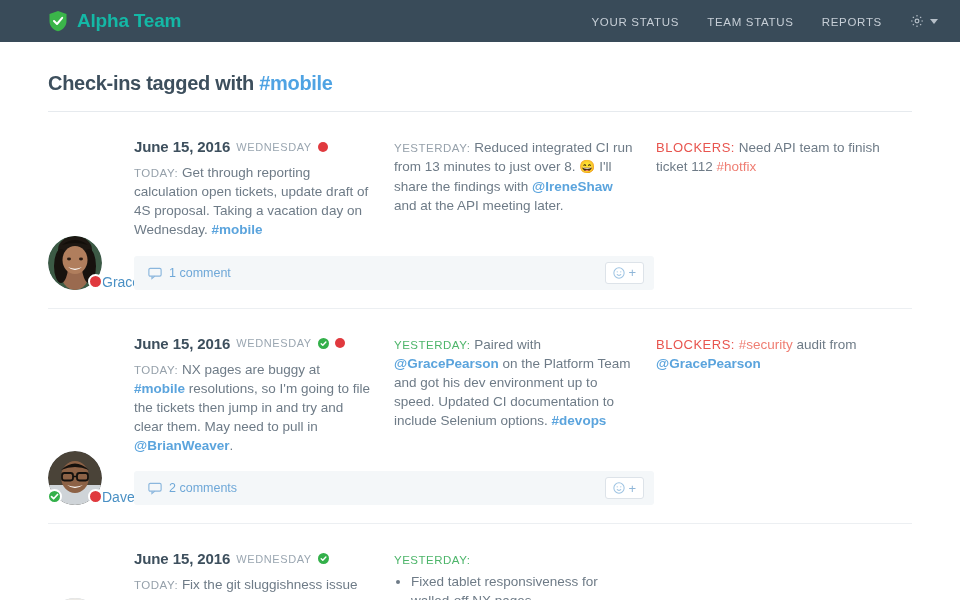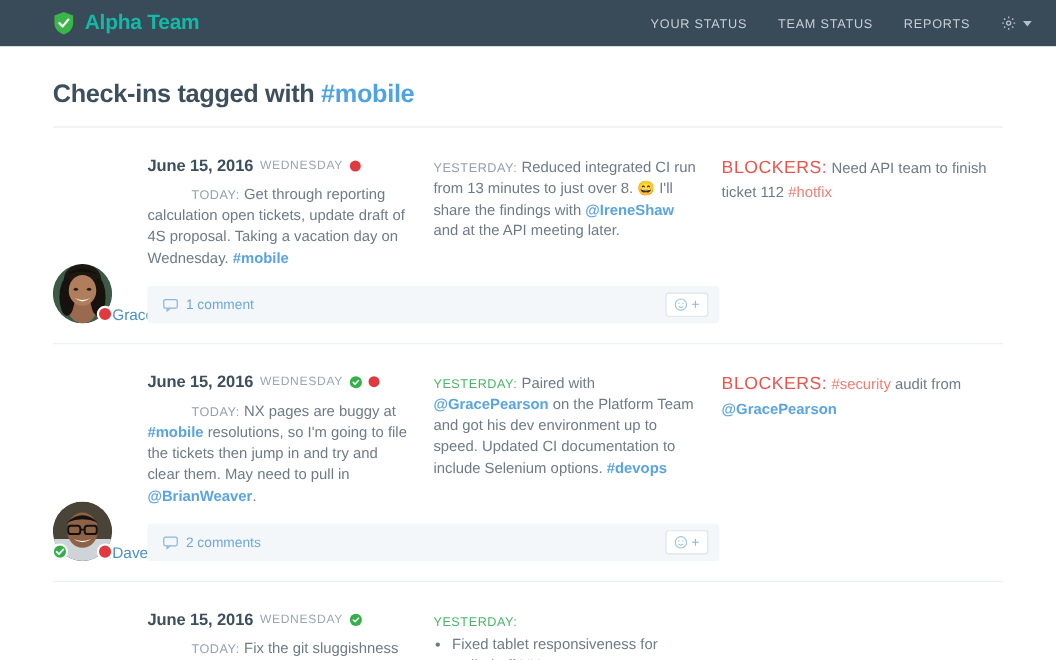--- a/index.html
+++ b/index.html
@@ -60,21 +60,21 @@
     border-left: 4px solid transparent;
     border-right: 4px solid transparent;
     border-top: 5px solid #b6bfc8;
   }
 
   
   .page {
     padding: 0 48px;
   }
   .page-title {
-    font-size: 23px;
+    font-size: 20px;
     font-weight: bold;
     color: #3d4f5d;
     letter-spacing: -0.3px;
     padding-top: 30px;
     padding-bottom: 16px;
     border-bottom: 1px solid #e6eaee;
   }
   .page-title .tag { color: #4fa3e3; }
 
   
@@ -173,24 +173,24 @@
     background: #33b04a; display: inline-flex;
     align-items: center; justify-content: center;
   }
   .dot-green svg { width: 7px; height: 7px; display: block; }
 
   .entry-text {
     font-size: 13.5px;
     line-height: 1.42;
     color: #6e7b87;
   }
-  .lbl-today    { color: #96a1ab; font-size: 11.5px; letter-spacing: 0.5px; text-transform: uppercase; margin-left: 40px; }
+  .lbl-today    { color: #96a1ab; font-size: 11.5px; letter-spacing: 0.5px; text-transform: uppercase; }
   .lbl-yest-gray{ color: #96a1ab; font-size: 11.5px; letter-spacing: 0.5px; text-transform: uppercase; }
   .lbl-yest-grn { color: #4db56a; font-size: 11.5px; letter-spacing: 0.5px; text-transform: uppercase; }
-  .lbl-blockers { color: #e8554f; font-size: 16px; letter-spacing: 0.5px; text-transform: uppercase; }
+  .lbl-blockers { color: #e8554f; font-size: 13px; letter-spacing: 0.5px; text-transform: uppercase; }
 
   .lnk   { color: #5ba4dd; cursor: pointer; font-weight: bold; }
   .lnk-r { color: #ef7e73; cursor: pointer; }
   .emoji { font-size: 13px; }
 
   .bullets {
     margin: 2px 0 0 17px;
     padding: 0;
   }
   .bullets li {

